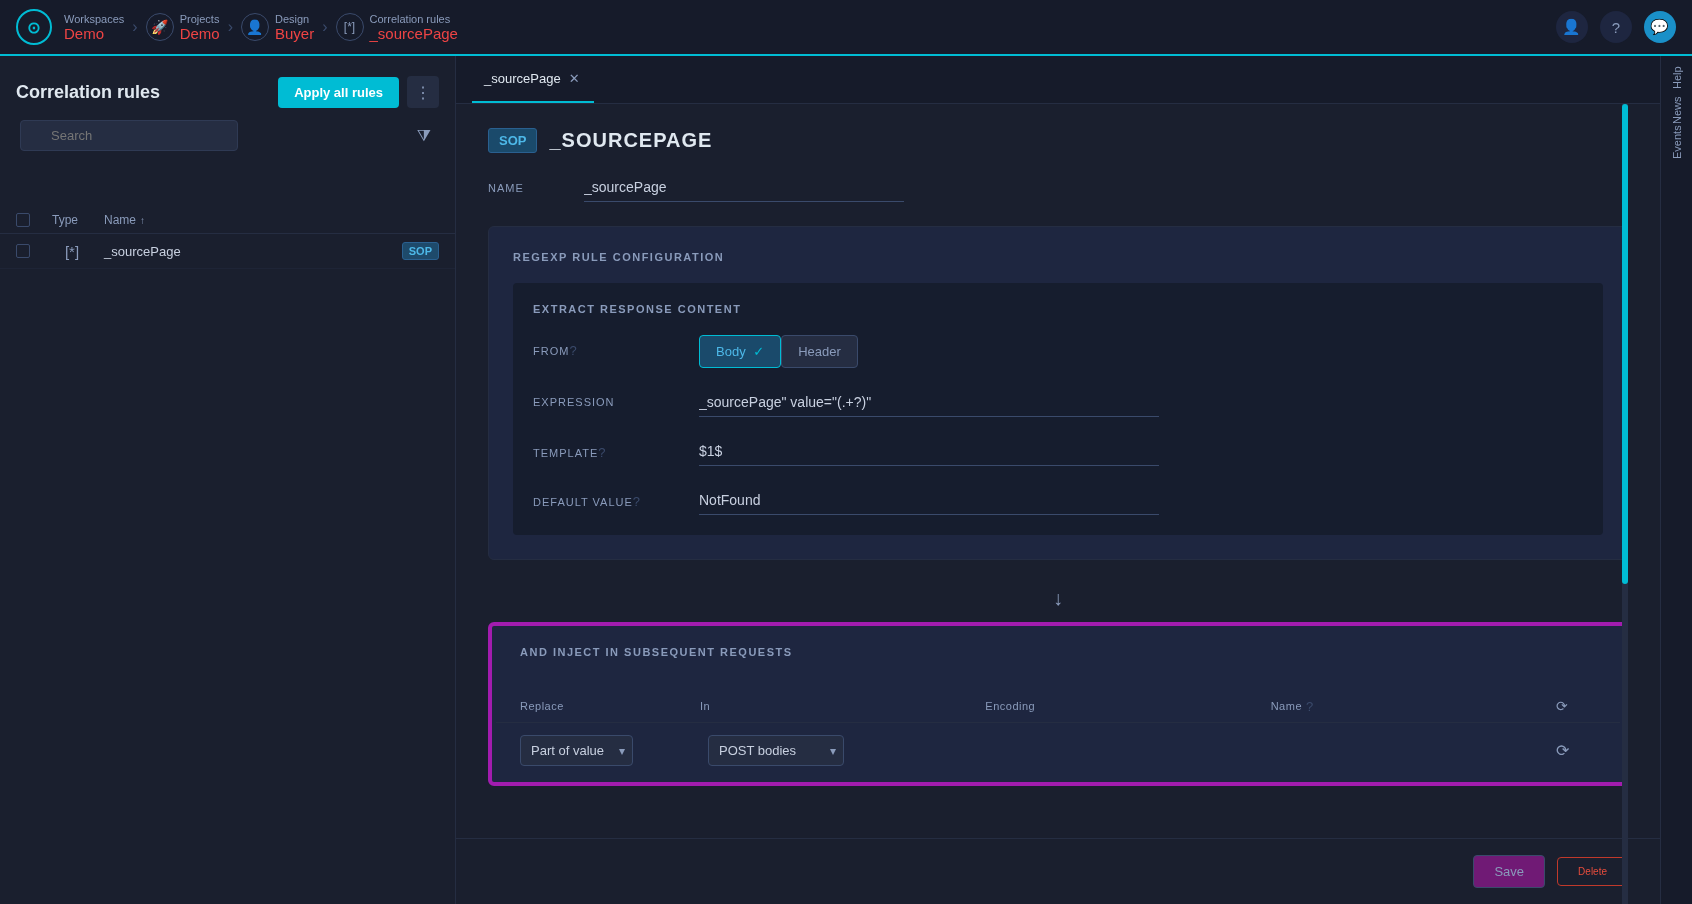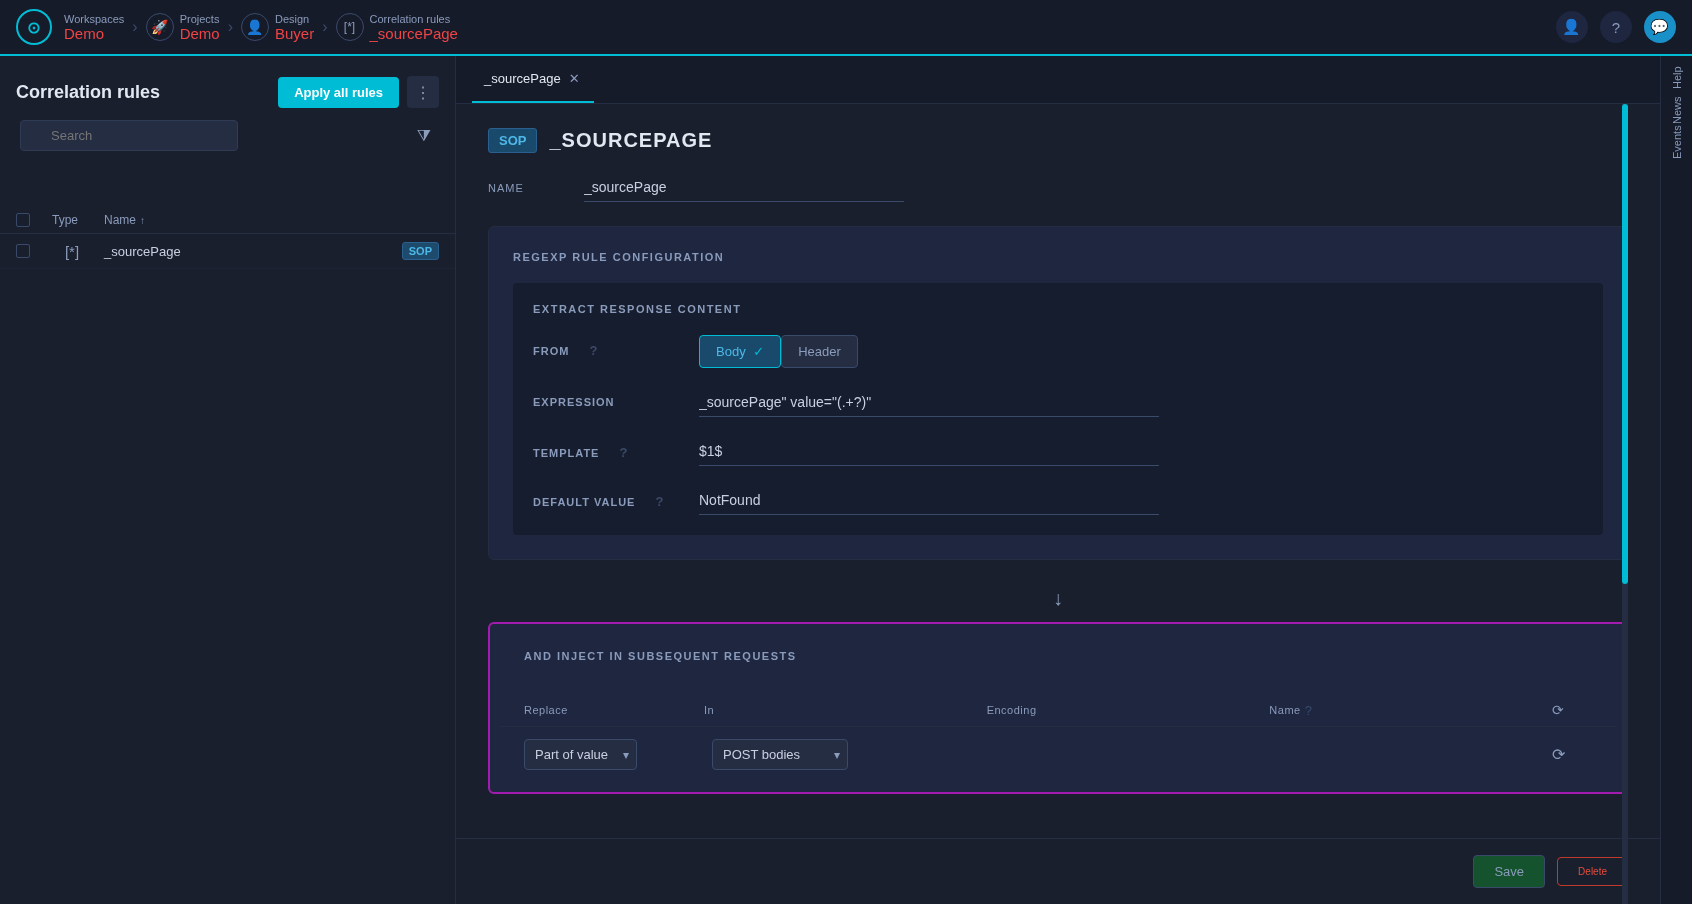--- a/index.html
+++ b/index.html
@@ -296,21 +296,21 @@
       gap: 16px;
     }
     .field-label {
       font-size: 11px;
       color: #8a9bbb;
       letter-spacing: 1px;
       text-transform: uppercase;
       width: 150px;
       flex-shrink: 0;
       padding-top: 8px;
-      display: flex; align-items: center; gap: 20px; font-weight: bold;
+      display: flex; align-items: center; gap: 0;
     }
     .help-icon {
       color: #3a4a6b;
       font-size: 13px;
       cursor: pointer;
     }
     .field-value {
       flex: 1;
     }
 
@@ -351,23 +351,23 @@
       display: flex;
       justify-content: center;
       padding: 12px 0;
       color: #8a9bbb;
       font-size: 20px;
     }
 
     
     .inject-card {
       background: #1e2640;
-      border: 2px solid #a21caf;
+      border: 4px solid #a21caf;
       border-radius: 6px;
-      padding: 10px;
+      padding: 4px;
       overflow: hidden;
     }
     .inject-header {
       padding: 16px 24px 12px;
     }
     .inject-table-header {
       display: grid;
       grid-template-columns: 180px 1fr 1fr 1fr 40px;
       padding: 8px 24px;
       border-bottom: 1px solid #252d42;
@@ -415,21 +415,21 @@
       display: flex;
       justify-content: flex-end;
       align-items: center;
       padding: 16px 32px;
       gap: 12px;
       border-top: 1px solid #252d42;
       background: #1a1f2e;
       flex-shrink: 0;
     }
     .btn-save {
-      background: #14532d;
+      background: #701a75;
       border: 1px solid #3a4a6b;
       color: #8a9bbb;
       padding: 8px 20px;
       border-radius: 4px;
       font-size: 13px;
       cursor: pointer;
     }
     .btn-delete {
       background: transparent;
       border: 1px solid #c0392b;

